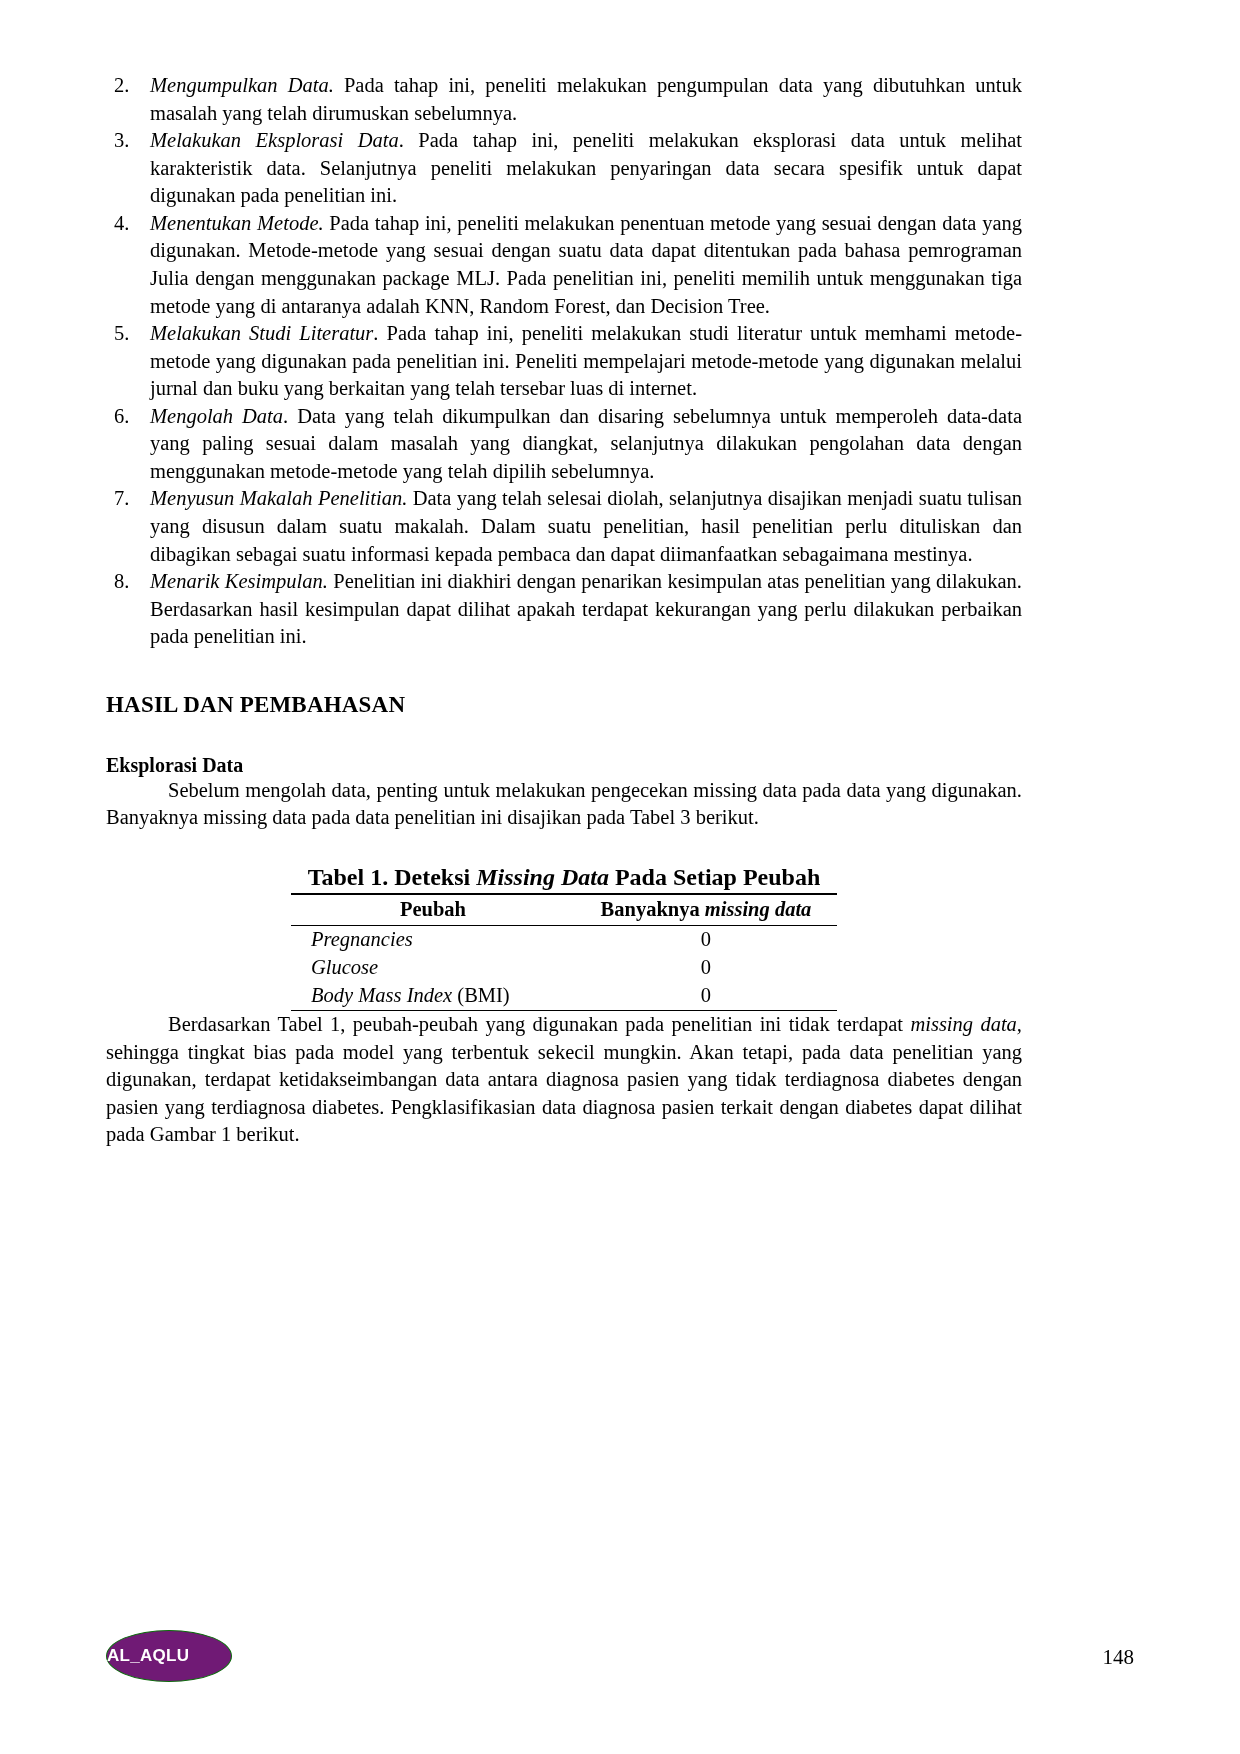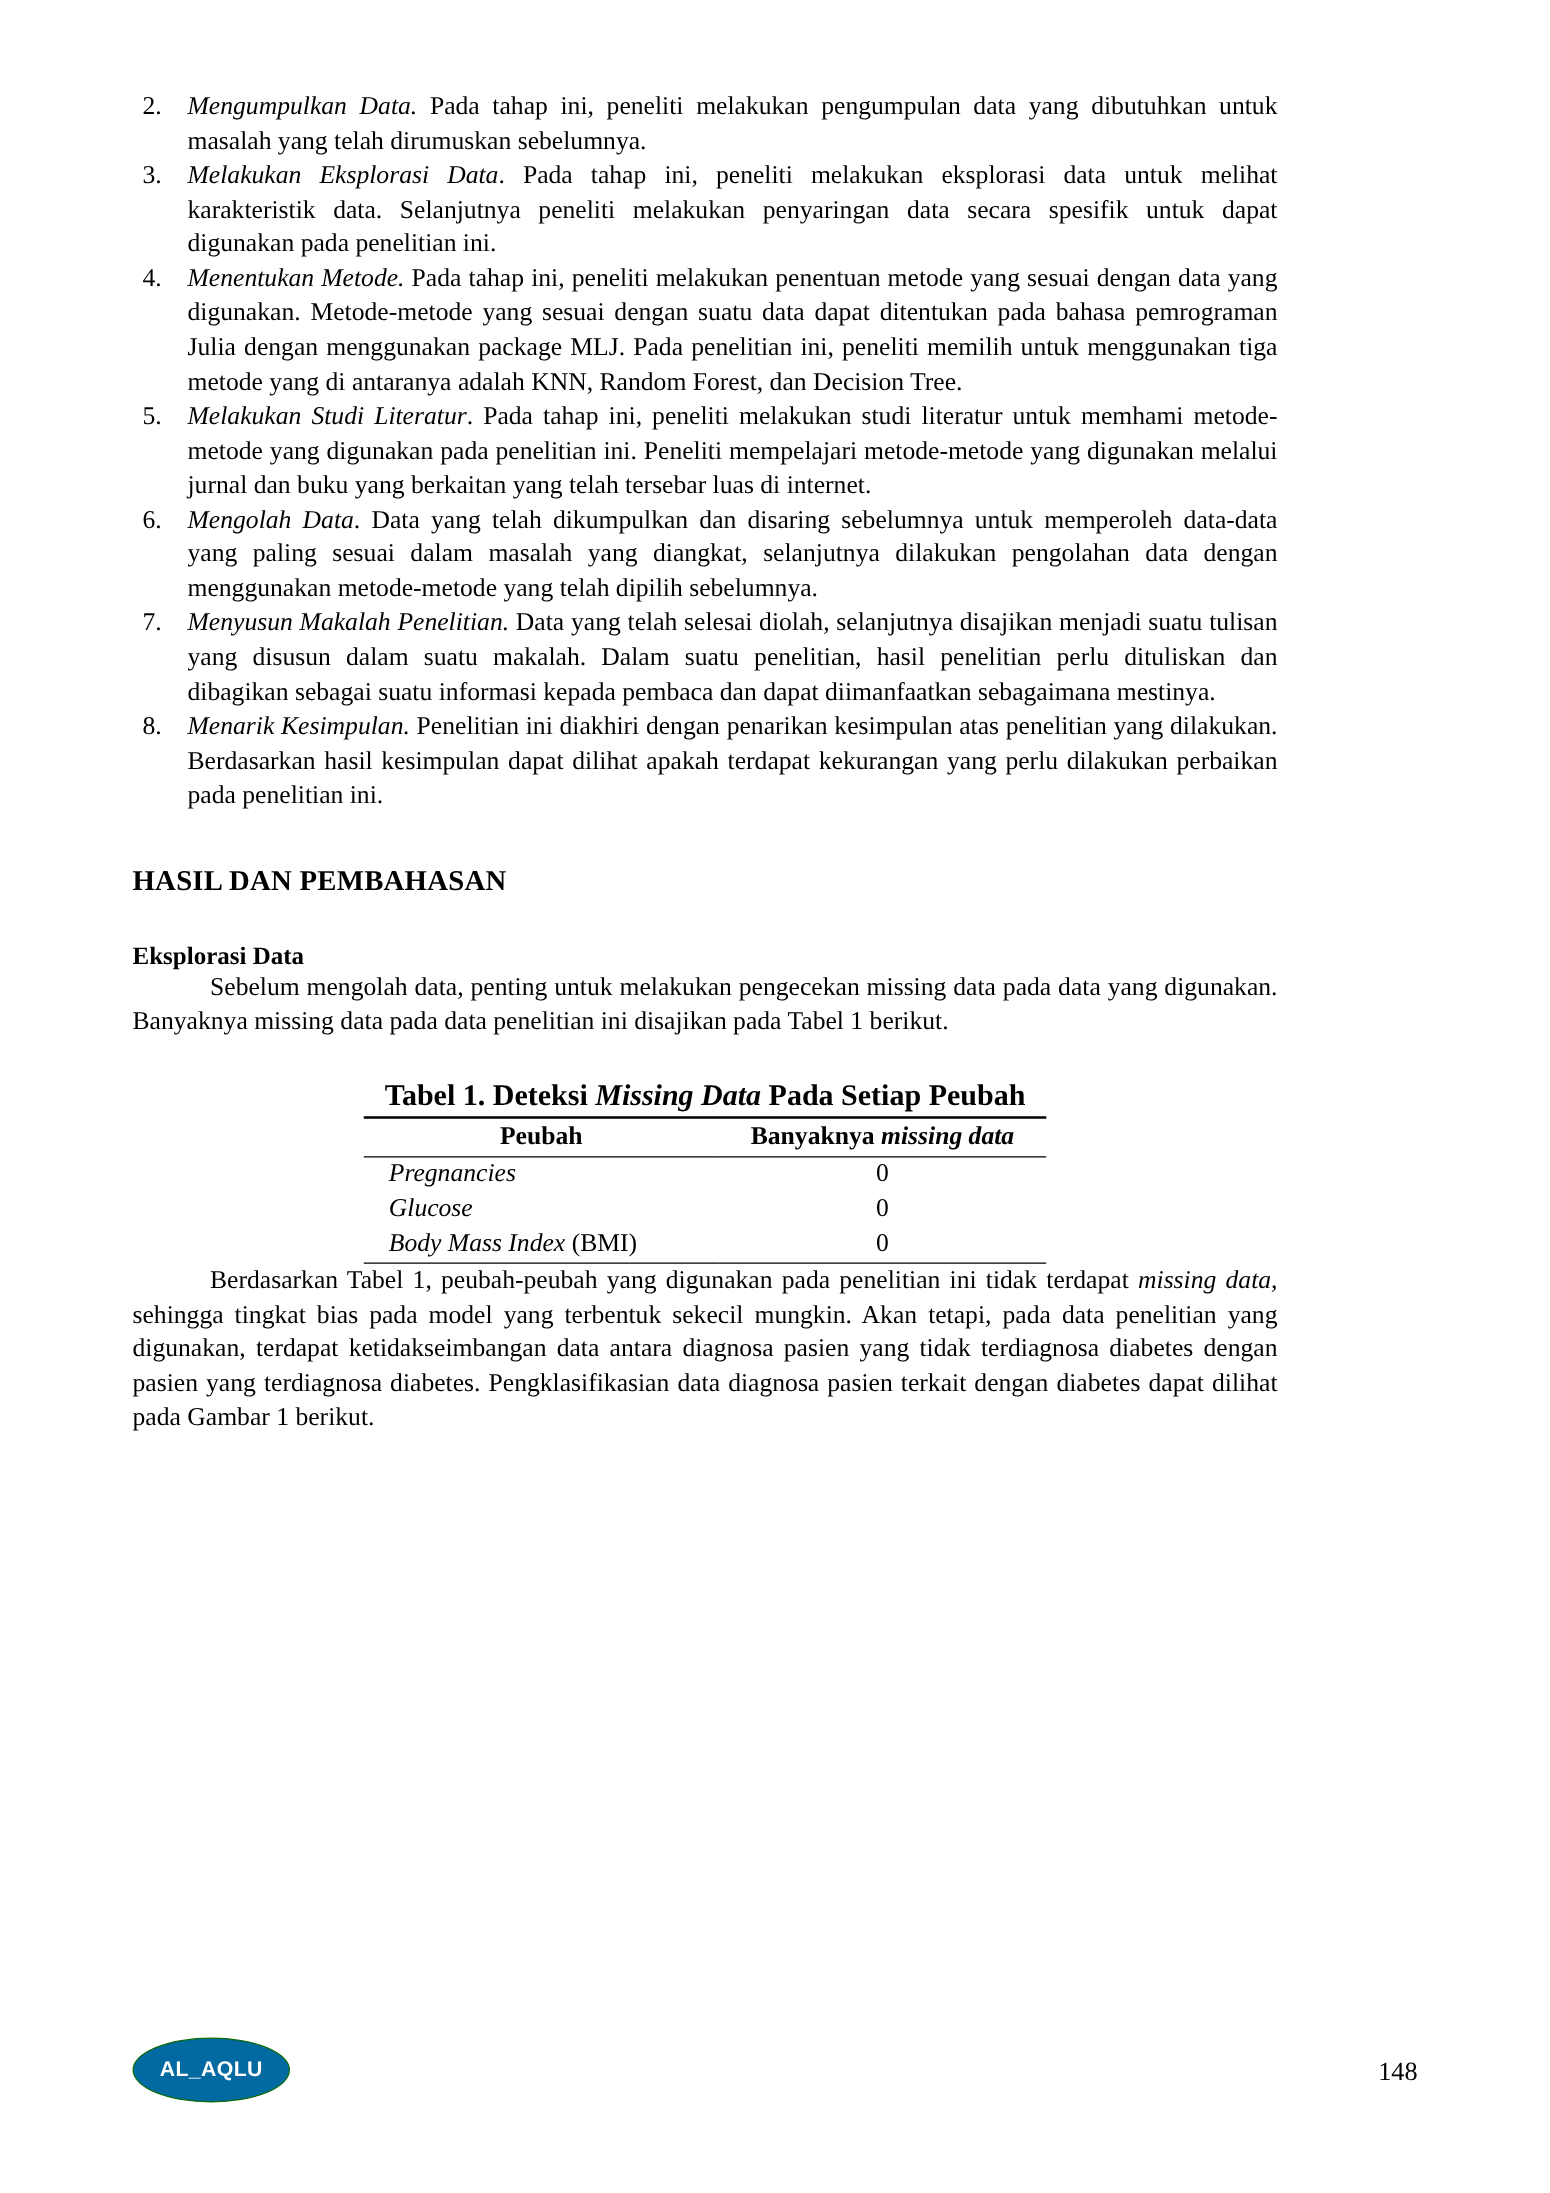--- a/index.html
+++ b/index.html
@@ -116,25 +116,24 @@
     bottom: 72px;
     height: 60px;
   }
   .logo {
     position: absolute;
     left: 106px;
     bottom: 0;
     width: 124px;
     height: 50px;
     border-radius: 50%;
-    background: #0369a1;
+    background: #701a75;
     border: 1.5px solid #0d6b0d;
     display: flex;
     align-items: center;
-    justify-content: center;
   }
   .logo span {
     font-family: "Liberation Sans", sans-serif;
     font-size: 17px;
     font-weight: bold;
     color: #ffffff;
     letter-spacing: 0.3px;
   }
   .page-num {
     position: absolute;
@@ -171,21 +170,21 @@
       </li>
       <li>
         <span class="num">8.</span><span class="it">Menarik Kesimpulan.</span><span> Penelitian ini diakhiri dengan penarikan kesimpulan atas penelitian yang dilakukan. Berdasarkan hasil kesimpulan dapat dilihat apakah terdapat kekurangan yang perlu dilakukan perbaikan pada penelitian ini.</span>
       </li>
     </ol>
 
     <h1 class="section-title">HASIL DAN PEMBAHASAN</h1>
 
     <h2 class="sub-title">Eksplorasi Data</h2>
 
-    <p class="body-par">Sebelum mengolah data, penting untuk melakukan pengecekan missing data pada data yang digunakan. Banyaknya missing data pada data penelitian ini disajikan pada Tabel 1 berikut.</p>
+    <p class="body-par">Sebelum mengolah data, penting untuk melakukan pengecekan missing data pada data yang digunakan. Banyaknya missing data pada data penelitian ini disajikan pada Tabel 3 berikut.</p>
 
     <div class="table-wrap">
       <table class="tbl">
         <caption><span>Tabel 1. Deteksi </span><span class="it">Missing Data</span><span> Pada Setiap Peubah</span></caption>
         <thead>
           <tr>
             <th class="c-var">Peubah</th>
             <th class="c-val"><span>Banyaknya </span><span class="it">missing data</span></th>
           </tr>
         </thead>

